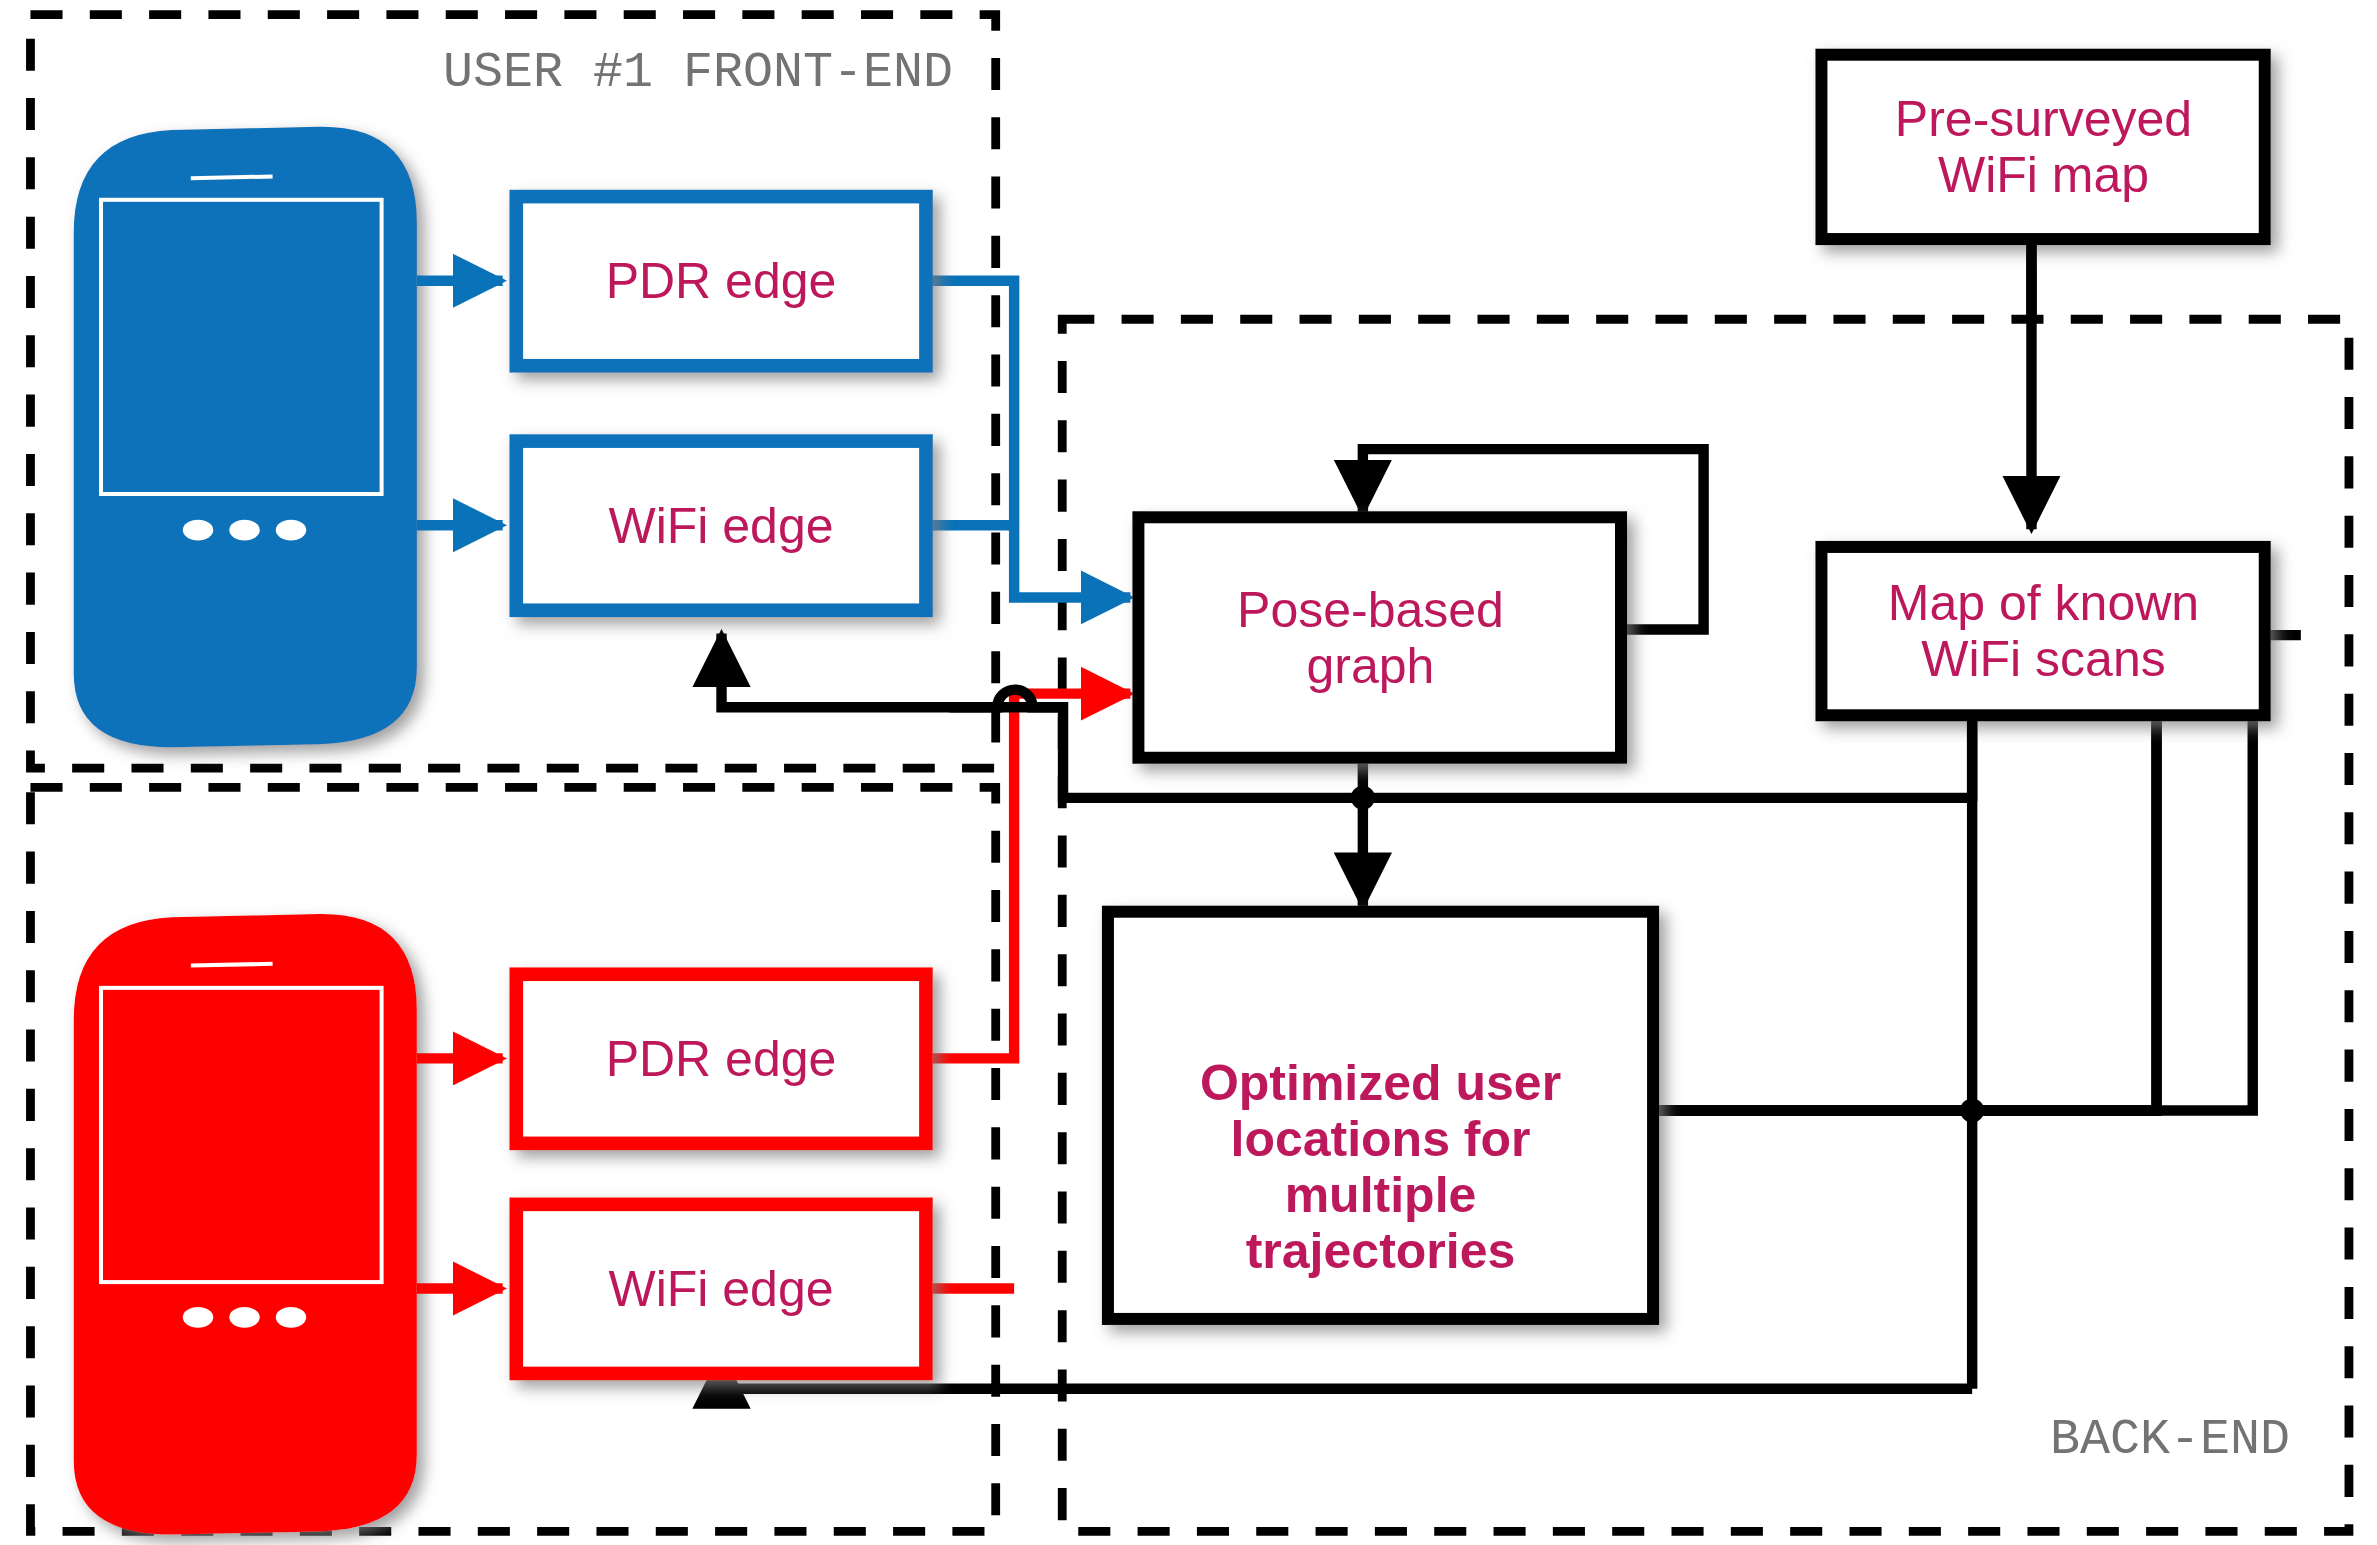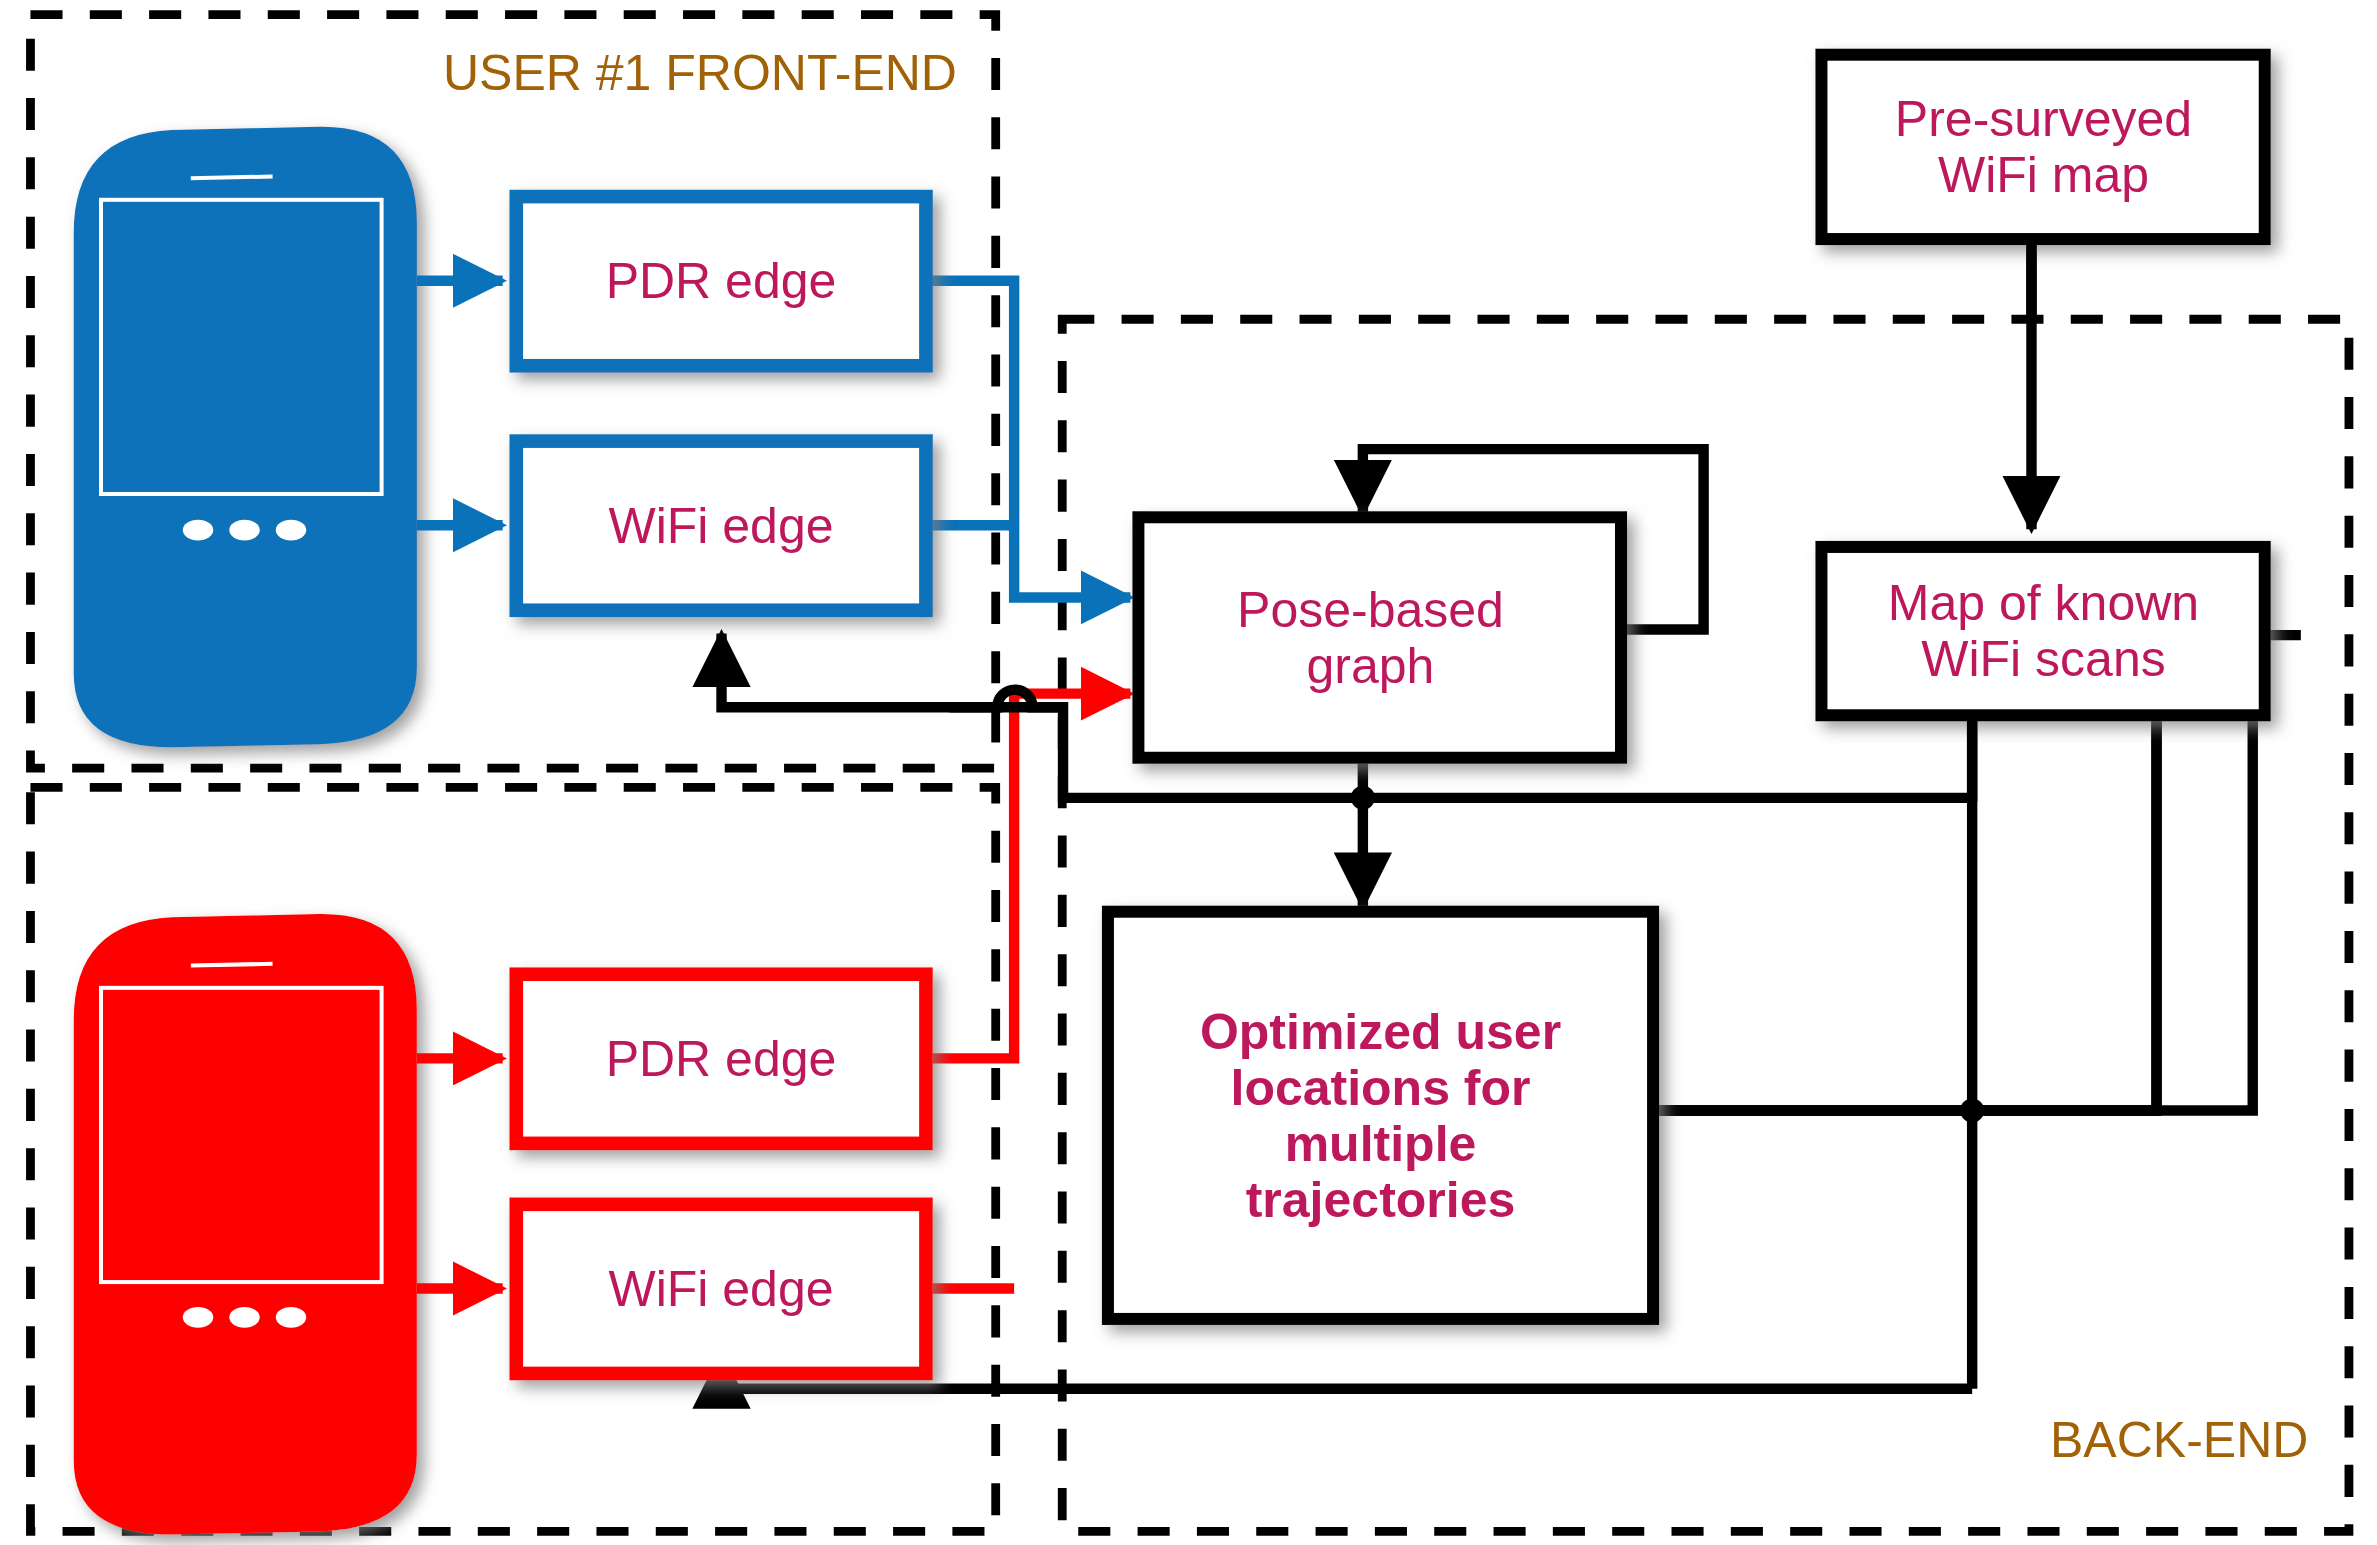--- a/index.html
+++ b/index.html
@@ -11,22 +11,22 @@
     display:flex;align-items:center;justify-content:center;
     text-align:center;
     color:#be185d;
     font-family:Liberation Sans, sans-serif;
     pointer-events:none;
     white-space:pre-line;
     line-height:1.12;
   }
   .plain-label{
     position:absolute;
-    color:#a16207;
-    font-family:Liberation Sans, sans-serif;
+    color:#737373;
+    font-family:Liberation Mono, monospace;
     white-space:nowrap;
   }
   .bold{font-weight:bold;}
 </style>
 </head>
 <body>
 
 <div id="stage">
 
   <svg viewBox="0 0 2965 1928" xmlns="http://www.w3.org/2000/svg">
@@ -180,21 +180,21 @@
 
   <div class="bx-label" style="left:516px; top:441px; width:410px; height:169px; font-size:50px;">WiFi edge</div>
 
   <div class="bx-label" style="left:516px; top:974px; width:410px; height:169px; font-size:50px;">PDR edge</div>
 
   <div class="bx-label" style="left:516px; top:1204px; width:410px; height:169px; font-size:50px;">WiFi edge</div>
 
   <div class="bx-label" style="left:1129px; top:517px; width:483px; height:241px; font-size:50px;">Pose-based
 graph</div>
 
-  <div class="bx-label bold" style="left:1108px; top:912px; width:545px; height:407px; font-size:50px;">Optimized user
+  <div class="bx-label bold" style="left:1108px; top:963px; width:545px; height:407px; font-size:50px;">Optimized user
 locations for
 multiple
 trajectories</div>
 
   <div class="bx-label" style="left:1822px; top:55px; width:443px; height:184px; font-size:50px;">Pre-surveyed
 WiFi map</div>
 
   <div class="bx-label" style="left:1822px; top:547px; width:443px; height:168px; font-size:50px;">Map of known
 WiFi scans</div>
 

